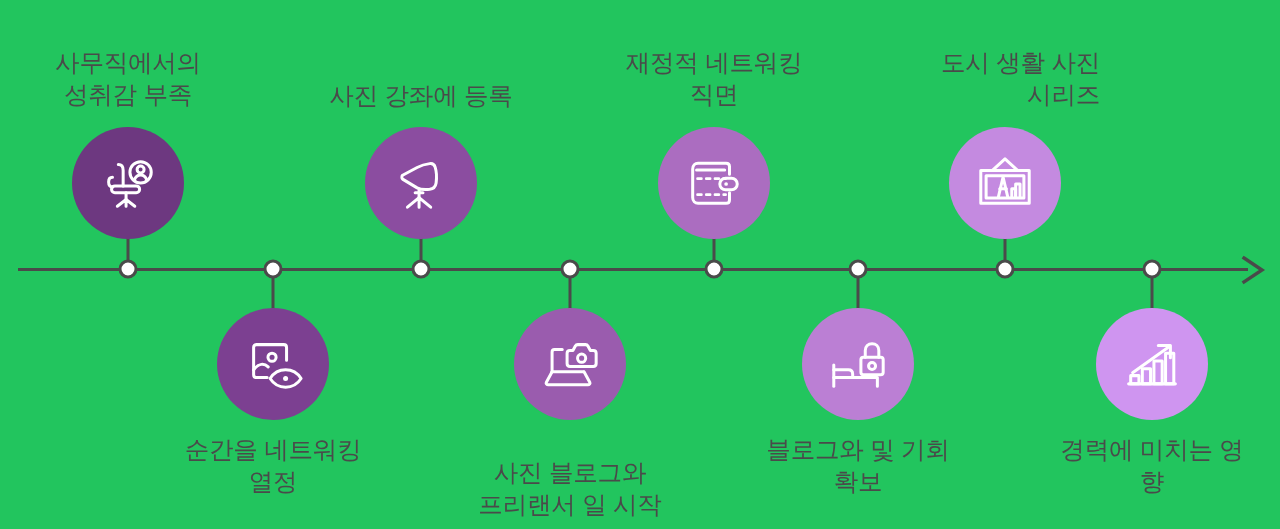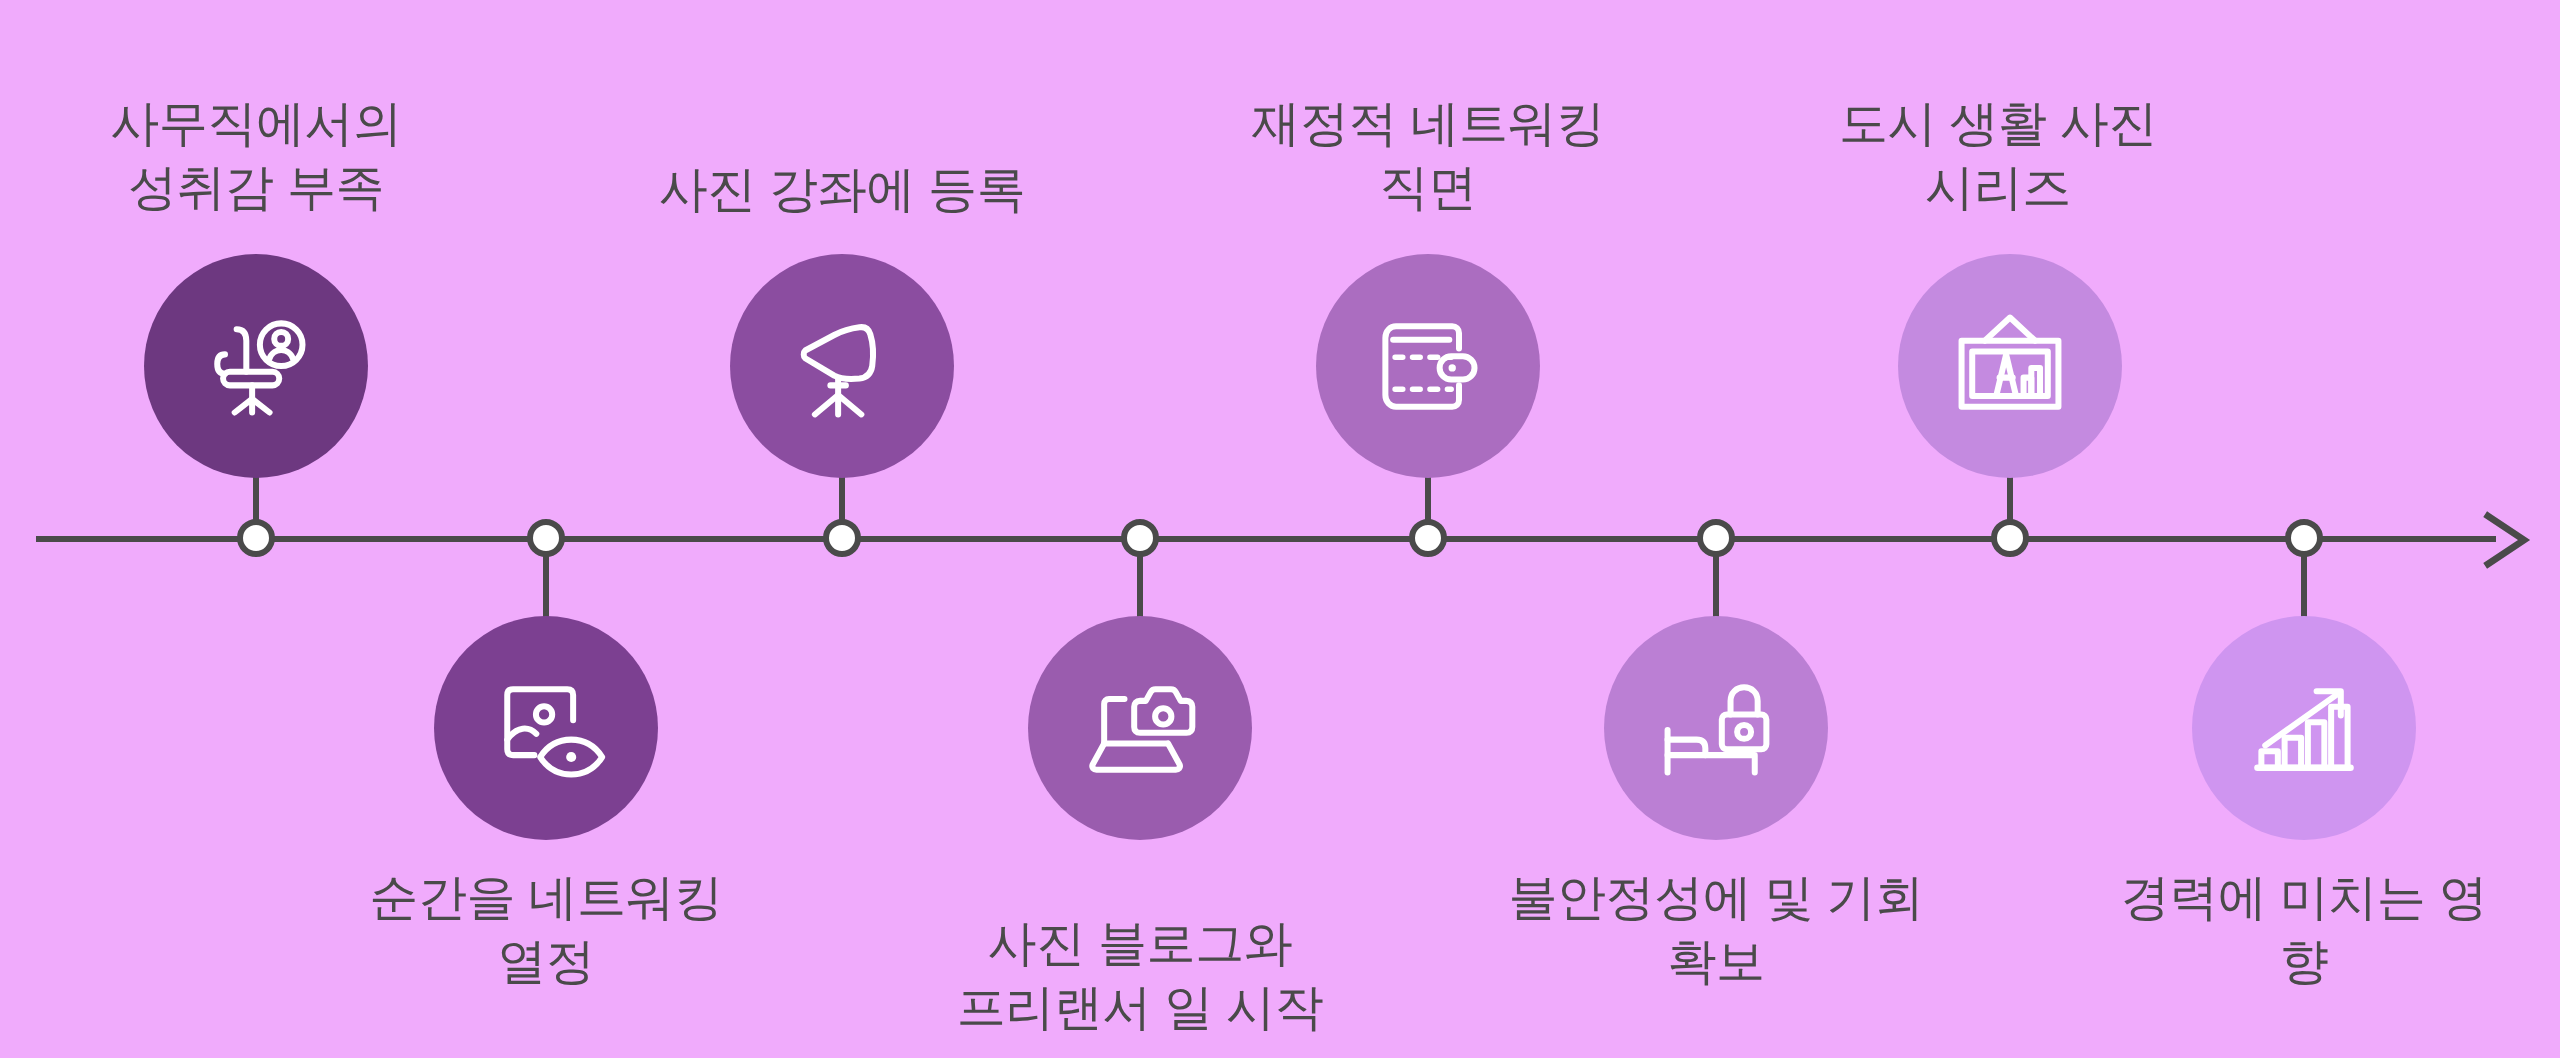--- a/index.html
+++ b/index.html
@@ -7,21 +7,21 @@
     padding: 0;
     background: #ffffff;
   }
   body {
     font-family: "Liberation Sans", "DejaVu Sans", sans-serif;
   }
   #stage {
     position: relative;
     width: 1280px;
     height: 529px;
-    background: #f0abfc;
+    background: #22c55e;
     overflow: hidden;
   }
 
   
   .axis-line {
     position: absolute;
     left: 18px;
     top: 268px;
     width: 1230px;
     height: 3px;
@@ -169,36 +169,36 @@
         <svg viewBox="0 0 64 64" fill="none" stroke="#ffffff" stroke-width="3.1" stroke-linecap="round" stroke-linejoin="round">
     <path d="M7 33 L7 55"></path>
     <path d="M7 38 L22 38 C25 38 26.5 39.6 26.5 42.5 L26.5 46"></path>
     <path d="M7 46 L52 46 L52 55"></path>
     <rect x="35" y="25" width="23" height="18" rx="2.6"></rect>
     <path d="M39.5 25 L39.5 18 C39.5 13.8 42.5 11 46.5 11 C50.5 11 53.5 13.8 53.5 18 L53.5 25"></path>
     <circle cx="46.5" cy="34" r="3.6"></circle>
   </svg>
       </div>
       <div class="node-dot" style="left: 858px;"></div>
-      <div class="label bottom" style="left: 858px; top: 434px; width: 300px;">불안정성에 및 기회
+      <div class="label bottom" style="left: 858px; top: 434px; width: 300px;">블로그와 및 기회
 확보</div>
       <div class="stem" style="left: 1005px; top: 235px; height: 36px;"></div>
       <div class="bubble" style="left: 1005px; top: 127px; background: rgb(196, 138, 224);">
         <svg viewBox="0 0 64 64" fill="none" stroke="#ffffff" stroke-width="3.1" stroke-linecap="round" stroke-linejoin="round">
     <path d="M19 19 L32 7 L45 19"></path>
     <rect x="7" y="19" width="50" height="34"></rect>
     <rect x="12.5" y="24.5" width="39" height="23"></rect>
     <path d="M25 47 L30 26 L35 47"></path>
     <path d="M26.6 38 L33.4 38"></path>
     <path d="M39 47 L39 38 L43 38 L43 47"></path>
     <path d="M43 47 L43 33 L47.5 33 L47.5 47"></path>
   </svg>
       </div>
       <div class="node-dot" style="left: 1005px;"></div>
-      <div class="label top" style="left: 999px; top: 47px; width: 300px;">도시 생활 사진
+      <div class="label top" style="left: 950px; top: 47px; width: 300px; text-align: right;">도시 생활 사진
 시리즈</div>
       <div class="stem" style="left: 1152px; top: 269px; height: 45px;"></div>
       <div class="bubble" style="left: 1152px; top: 308px; background: rgb(207, 149, 240);">
         <svg viewBox="0 0 64 64" fill="none" stroke="#ffffff" stroke-width="3.1" stroke-linecap="round" stroke-linejoin="round">
     <path d="M8 52.5 L56 52.5" stroke-width="3.4"></path>
     <rect x="10" y="44" width="8.5" height="8.5"></rect>
     <rect x="22" y="37" width="8.5" height="15.5"></rect>
     <rect x="34" y="29" width="8.5" height="23.5"></rect>
     <rect x="46" y="21" width="8.5" height="31.5"></rect>
     <path d="M12 41 L50 14"></path>

